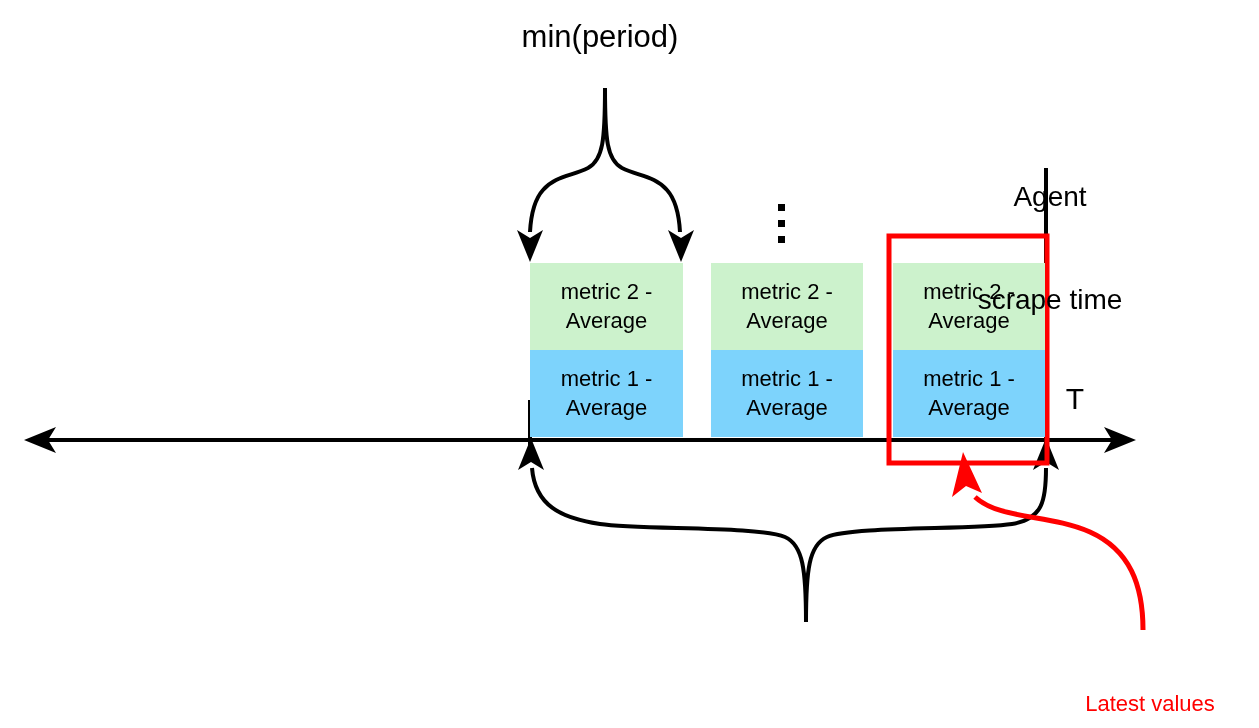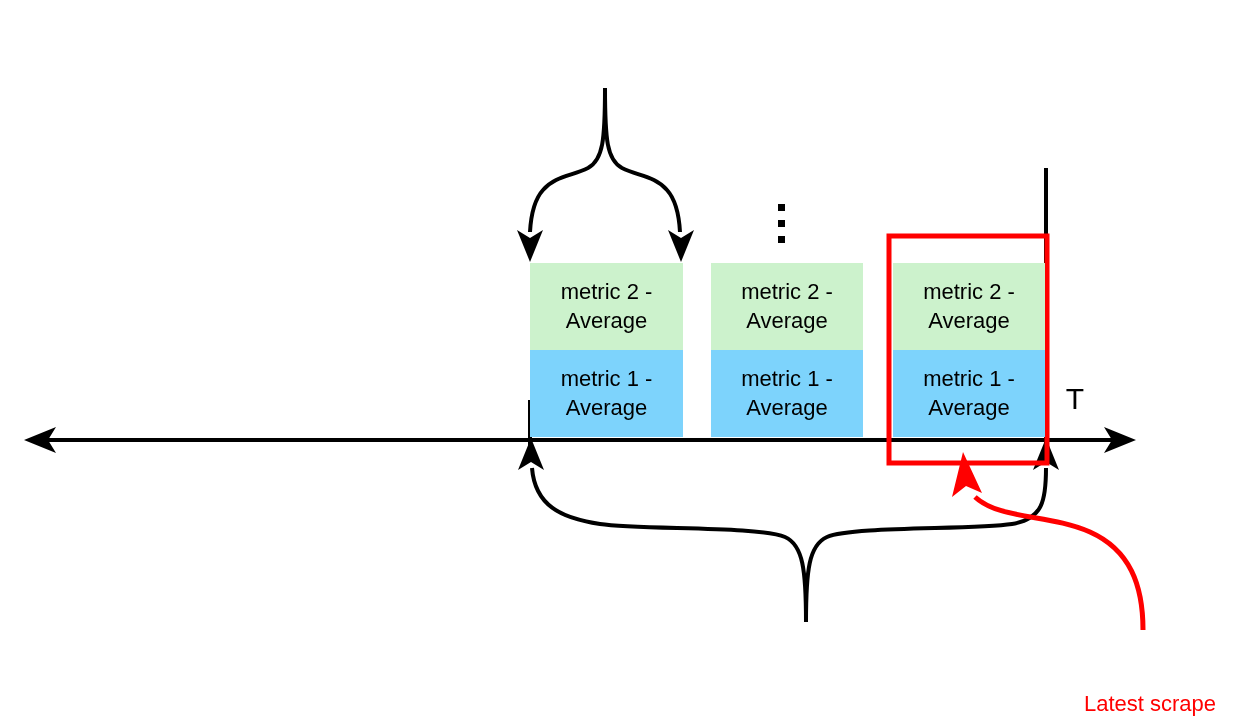--- a/index.html
+++ b/index.html
@@ -179,23 +179,28 @@
       <span>Average</span>
     </div>
   </div>
 
   <div class="ellipsis-dots" style="left:778px; top:204px;">
     <i></i>
       <i></i>
       <i></i>
   </div>
 
-
-
+  <div class="lbl lbl-min-period">min(period)</div>
+
+
+  <div class="lbl lbl-agent">
+    <div>Agent</div>
+    <div>scrape time</div>
+  </div>
 
   <div class="lbl lbl-t-axis">T</div>
 
   <div class="lbl lbl-latest">
-    <div>Latest scrape</div>
+    <div>Latest values</div>
     
   </div>
 
 </div>
 
 </body></html>

